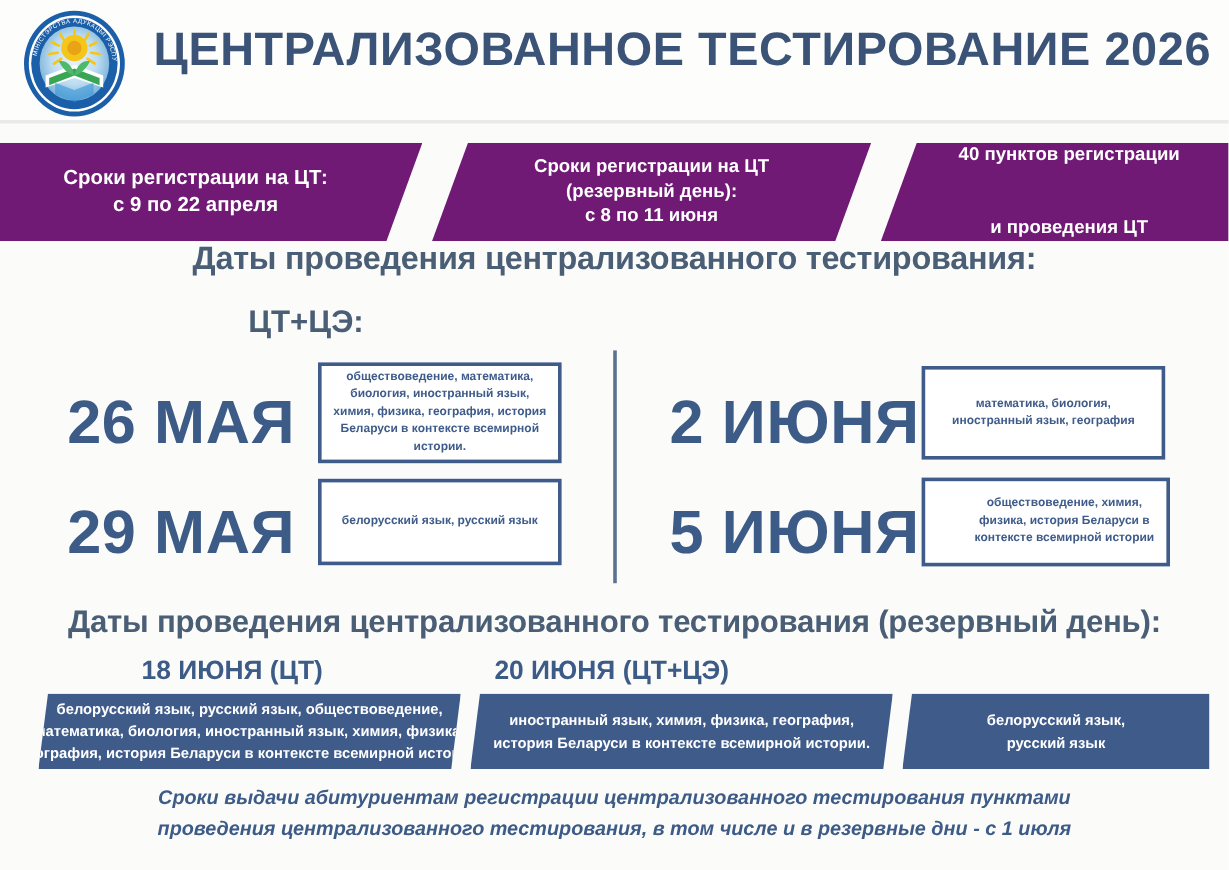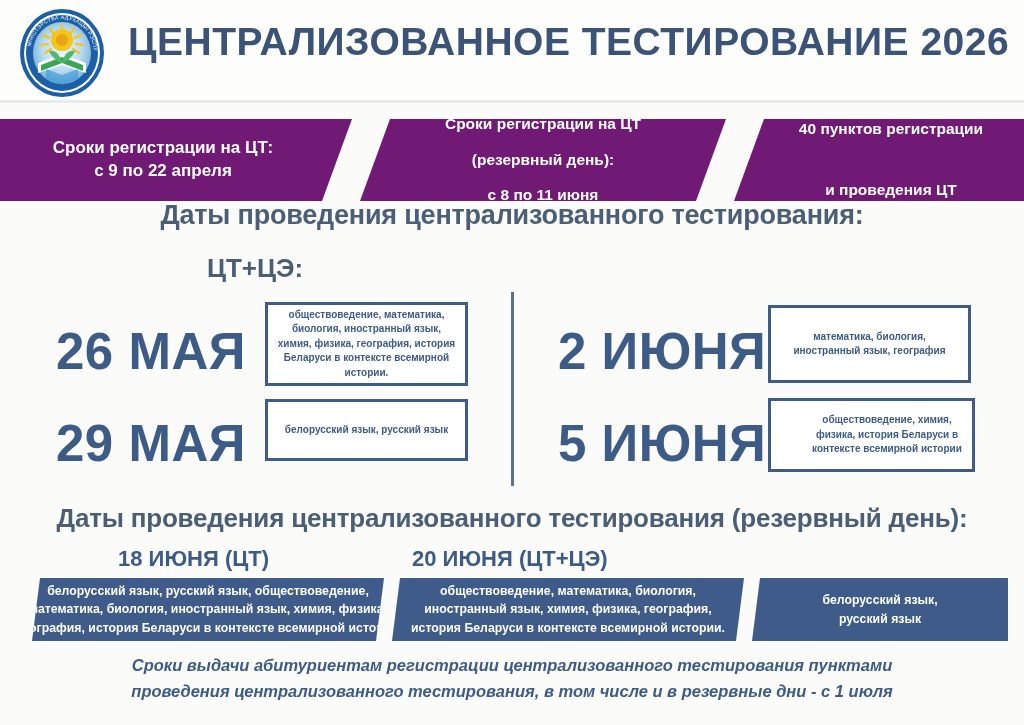--- a/index.html
+++ b/index.html
@@ -76,21 +76,20 @@
   }
   .ribbon-1 {
     left: 0; width: 352px;
     clip-path: polygon(0 0, 352px 0, 322px 82px, 0 82px);
     padding-right: 26px;
     font-size: 17px;
   }
   .ribbon-2 {
     left: 360px; width: 366px;
     clip-path: polygon(30px 0, 366px 0, 336px 82px, 0 82px);
-    gap: 15px;
   }
   .ribbon-3 {
     left: 734px; width: 290px;
     clip-path: polygon(30px 0, 290px 0, 290px 82px, 0 82px);
     padding-left: 24px;
     justify-content: space-between;
   }
   .ribbon-line { display: block; white-space: nowrap; }
 
   
@@ -150,21 +149,21 @@
     align-items: center;
     justify-content: center;
     text-align: center;
     color: #3e5b8a;
     font-size: 10px;
     font-weight: bold;
     line-height: 1.45;
     padding: 4px 8px;
   }
   #box-26may { left: 265px; top: 302px; width: 203px; height: 84px; }
-  #box-29may { left: 265px; top: 399px; width: 203px; height: 62px; }
+  #box-29may { left: 265px; top: 399px; width: 203px; height: 72px; }
   #box-2june { left: 768px; top: 305px; width: 203px; height: 78px; }
   #box-5june { left: 768px; top: 398px; width: 207px; height: 74px; padding-left: 39px; }
 
   
   .reserve-date {
     position: absolute;
     top: 546px;
     font-size: 22px;
     font-weight: bold;
     color: #3d5b87;
@@ -315,21 +314,20 @@
   <div class="reserve-date" id="res-date-1">18 ИЮНЯ (ЦТ)</div>
   <div class="reserve-date" id="res-date-2">20 ИЮНЯ (ЦТ+ЦЭ)</div>
 
   <div class="reserve-box" id="res-box-1">
     <span class="rb-line">белорусский язык, русский язык, обществоведение,</span>
     <span class="rb-line">математика, биология, иностранный язык, химия, физика,</span>
     <span class="rb-line">география, история Беларуси в контексте всемирной истории</span>
   </div>
 
   <div class="reserve-box" id="res-box-2">
-    <span class="rb-line">обществоведение, математика, биология,</span>
     <span class="rb-line">иностранный язык, химия, физика, география,</span>
     <span class="rb-line">история Беларуси в контексте всемирной истории.</span>
   </div>
 
   <div class="reserve-box" id="res-box-3">
     <span class="rb-line">белорусский язык,</span>
     <span class="rb-line">русский язык</span>
   </div>
 
   <div class="footer-note">

